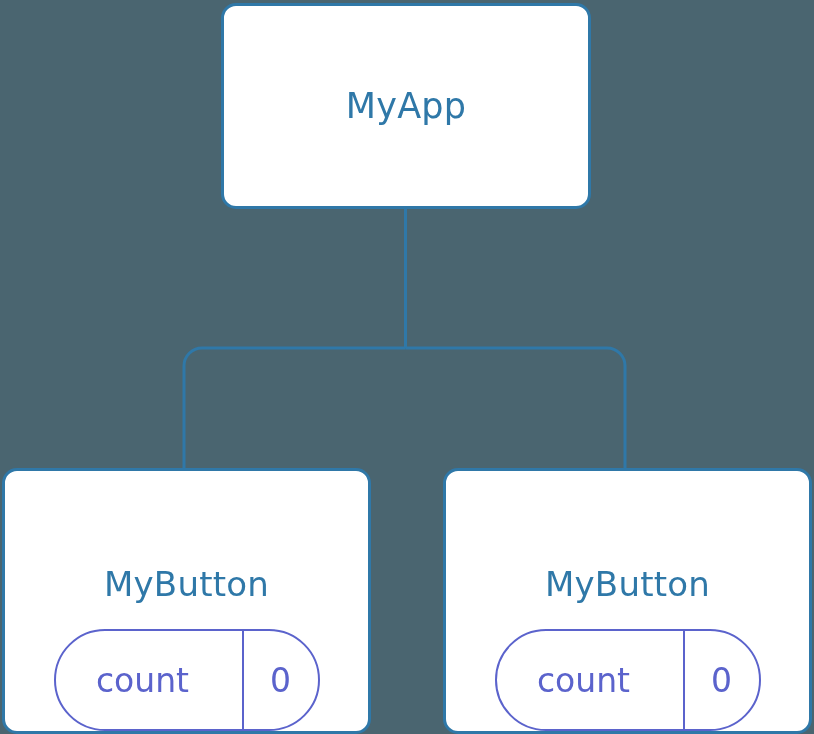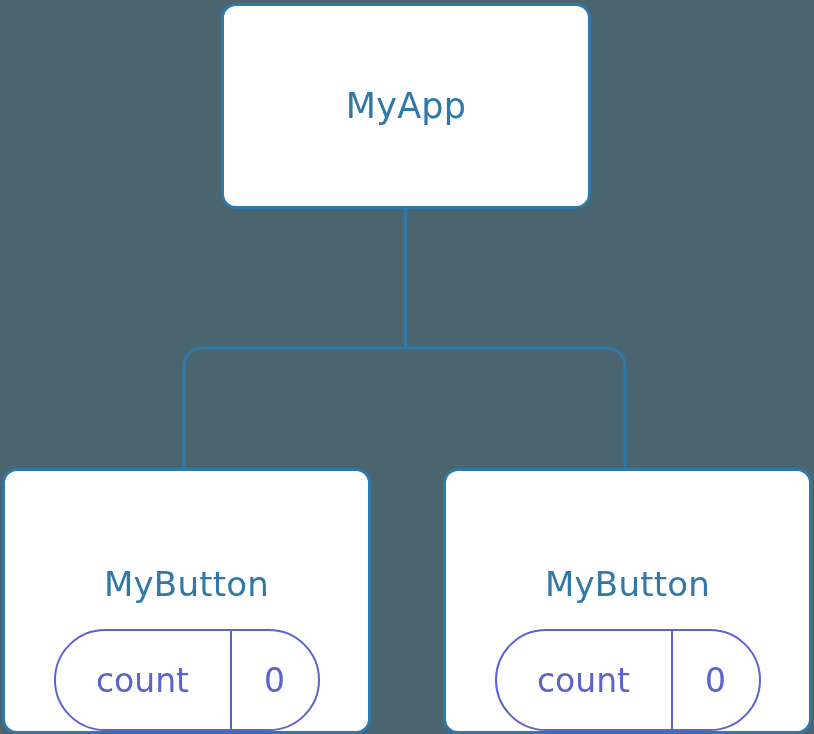--- a/index.html
+++ b/index.html
@@ -93,21 +93,21 @@
     align-items: center;
     justify-content: center;
     color: #5b63cc;
     font-size: 33px;
     line-height: 1;
     white-space: nowrap;
   }
 
   .pill-key {
     flex: 0 0 174px;
-    padding-right: 0;
+    padding-right: 12px;
   }
 
   .pill-val {
     flex: 1 1 auto;
     border-left: 2px solid #5b63cc;
   }
 </style>
 </head>
 <body>
 

